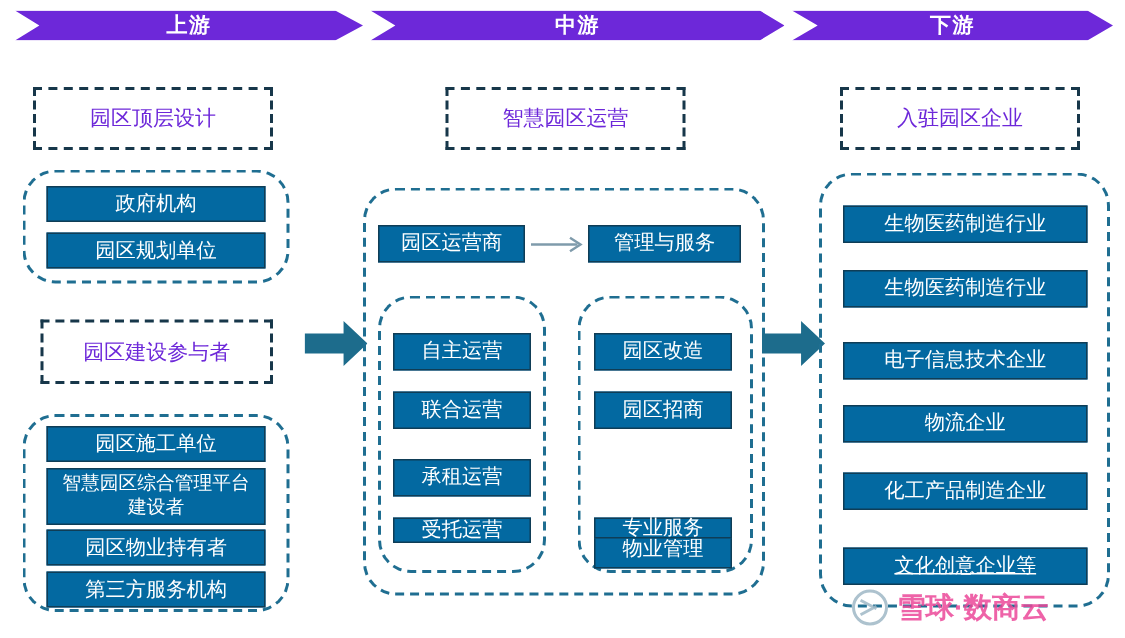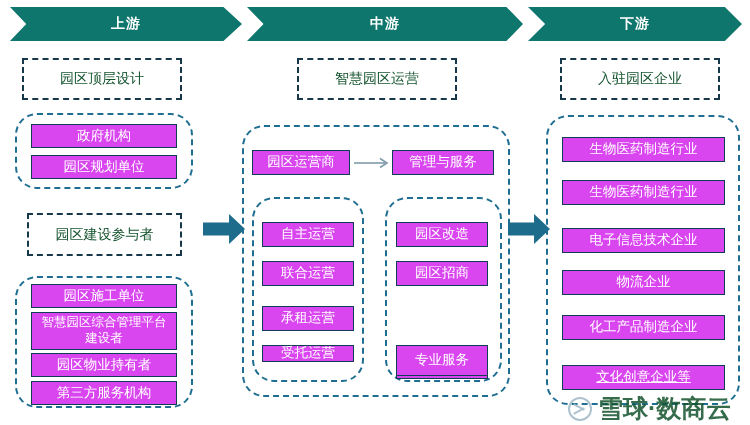--- a/index.html
+++ b/index.html
@@ -19,22 +19,22 @@
   .header-band {
     position: absolute;
     left: 0;
     top: 7px;
     width: 750px;
     height: 34px;
   }
   .chev {
     position: absolute;
     top: 0;
-    height: 34px;
-    background: #0f766e;
+    height: 20px;
+    background: #6d28d9;
     color: #ffffff;
     font-size: 14px;
     font-weight: bold;
     display: flex;
     align-items: center;
     justify-content: center;
     letter-spacing: 1px;
   }
   .chev-up {
     left: 10px;
@@ -54,33 +54,33 @@
 
   
   .dash-rect {
     position: absolute;
     border: 2px dashed #17374a;
     background: #ffffff;
     box-sizing: border-box;
     display: flex;
     align-items: center;
     justify-content: center;
-    color: #14532d;
+    color: #6d28d9;
     font-size: 14px;
   }
   .dash-round {
     position: absolute;
     border: 2px dashed #1f6e91;
     border-radius: 22px;
     box-sizing: border-box;
     background: transparent;
   }
   .blue-box {
     position: absolute;
-    background: #d946ef;
+    background: #0369a1;
     color: #ffffff;
     font-size: 13.5px;
     display: flex;
     align-items: center;
     justify-content: center;
     text-align: center;
     line-height: 1.25;
     box-sizing: border-box;
   }
   .blue-box.outlined {
@@ -101,22 +101,22 @@
     position: absolute;
     height: 12px;
   }
 
   
   .watermark {
     position: absolute;
     display: flex;
     align-items: center;
     gap: 6px;
-    color: #14532d;
-    font-size: 25px;
+    color: #ec4899;
+    font-size: 19px;
     font-weight: bold;
     opacity: 0.85;
     pointer-events: none;
     white-space: nowrap;
   }
   .wm-logo {
     width: 20px;
     height: 20px;
     border: 2px solid #9fb8c6;
     border-radius: 50%;
@@ -185,21 +185,21 @@
 <div class="dash-round" style="left:252px; top:197px; width:112px; height:185px;"></div>
 <div class="blue-box outlined" style="left:262px; top:222px; width:92px; height:25px;">自主运营</div>
 <div class="blue-box outlined" style="left:262px; top:261px; width:92px; height:25px;">联合运营</div>
 <div class="blue-box outlined" style="left:262px; top:306px; width:92px; height:25px;">承租运营</div>
 <div class="blue-box outlined" style="left:262px; top:345px; width:92px; height:17px;">受托运营</div>
 
 <div class="dash-round" style="left:385px; top:197px; width:117px; height:185px;"></div>
 <div class="blue-box outlined" style="left:396px; top:222px; width:92px; height:25px;">园区改造</div>
 <div class="blue-box outlined" style="left:396px; top:261px; width:92px; height:25px;">园区招商</div>
 <div class="blue-box outlined" style="left:396px; top:306px; width:92px; height:25px;margin-top:48px;">物业管理</div>
-<div class="blue-box outlined" style="left:396px; top:345px; width:92px; height:31px;">专业服务</div>
+<div class="blue-box outlined" style="left:396px; top:345px; width:92px; height:14px;">专业服务</div>
 
 <div class="big-arrow" style="left:508px; top:214px;"></div>
 
 <div class="dash-rect" style="left:560px; top:58px; width:160px; height:42px;">入驻园区企业</div>
 
 <div class="dash-round" style="left:546px; top:115px; width:194px; height:290px;"></div>
 <div class="blue-box outlined" style="left:562px; top:137px; width:163px; height:25px;">生物医药制造行业</div>
 <div class="blue-box outlined" style="left:562px; top:180px; width:163px; height:25px;">生物医药制造行业</div>
 <div class="blue-box outlined" style="left:562px; top:228px; width:163px; height:25px;">电子信息技术企业</div>
 <div class="blue-box outlined" style="left:562px; top:270px; width:163px; height:25px;">物流企业</div>

